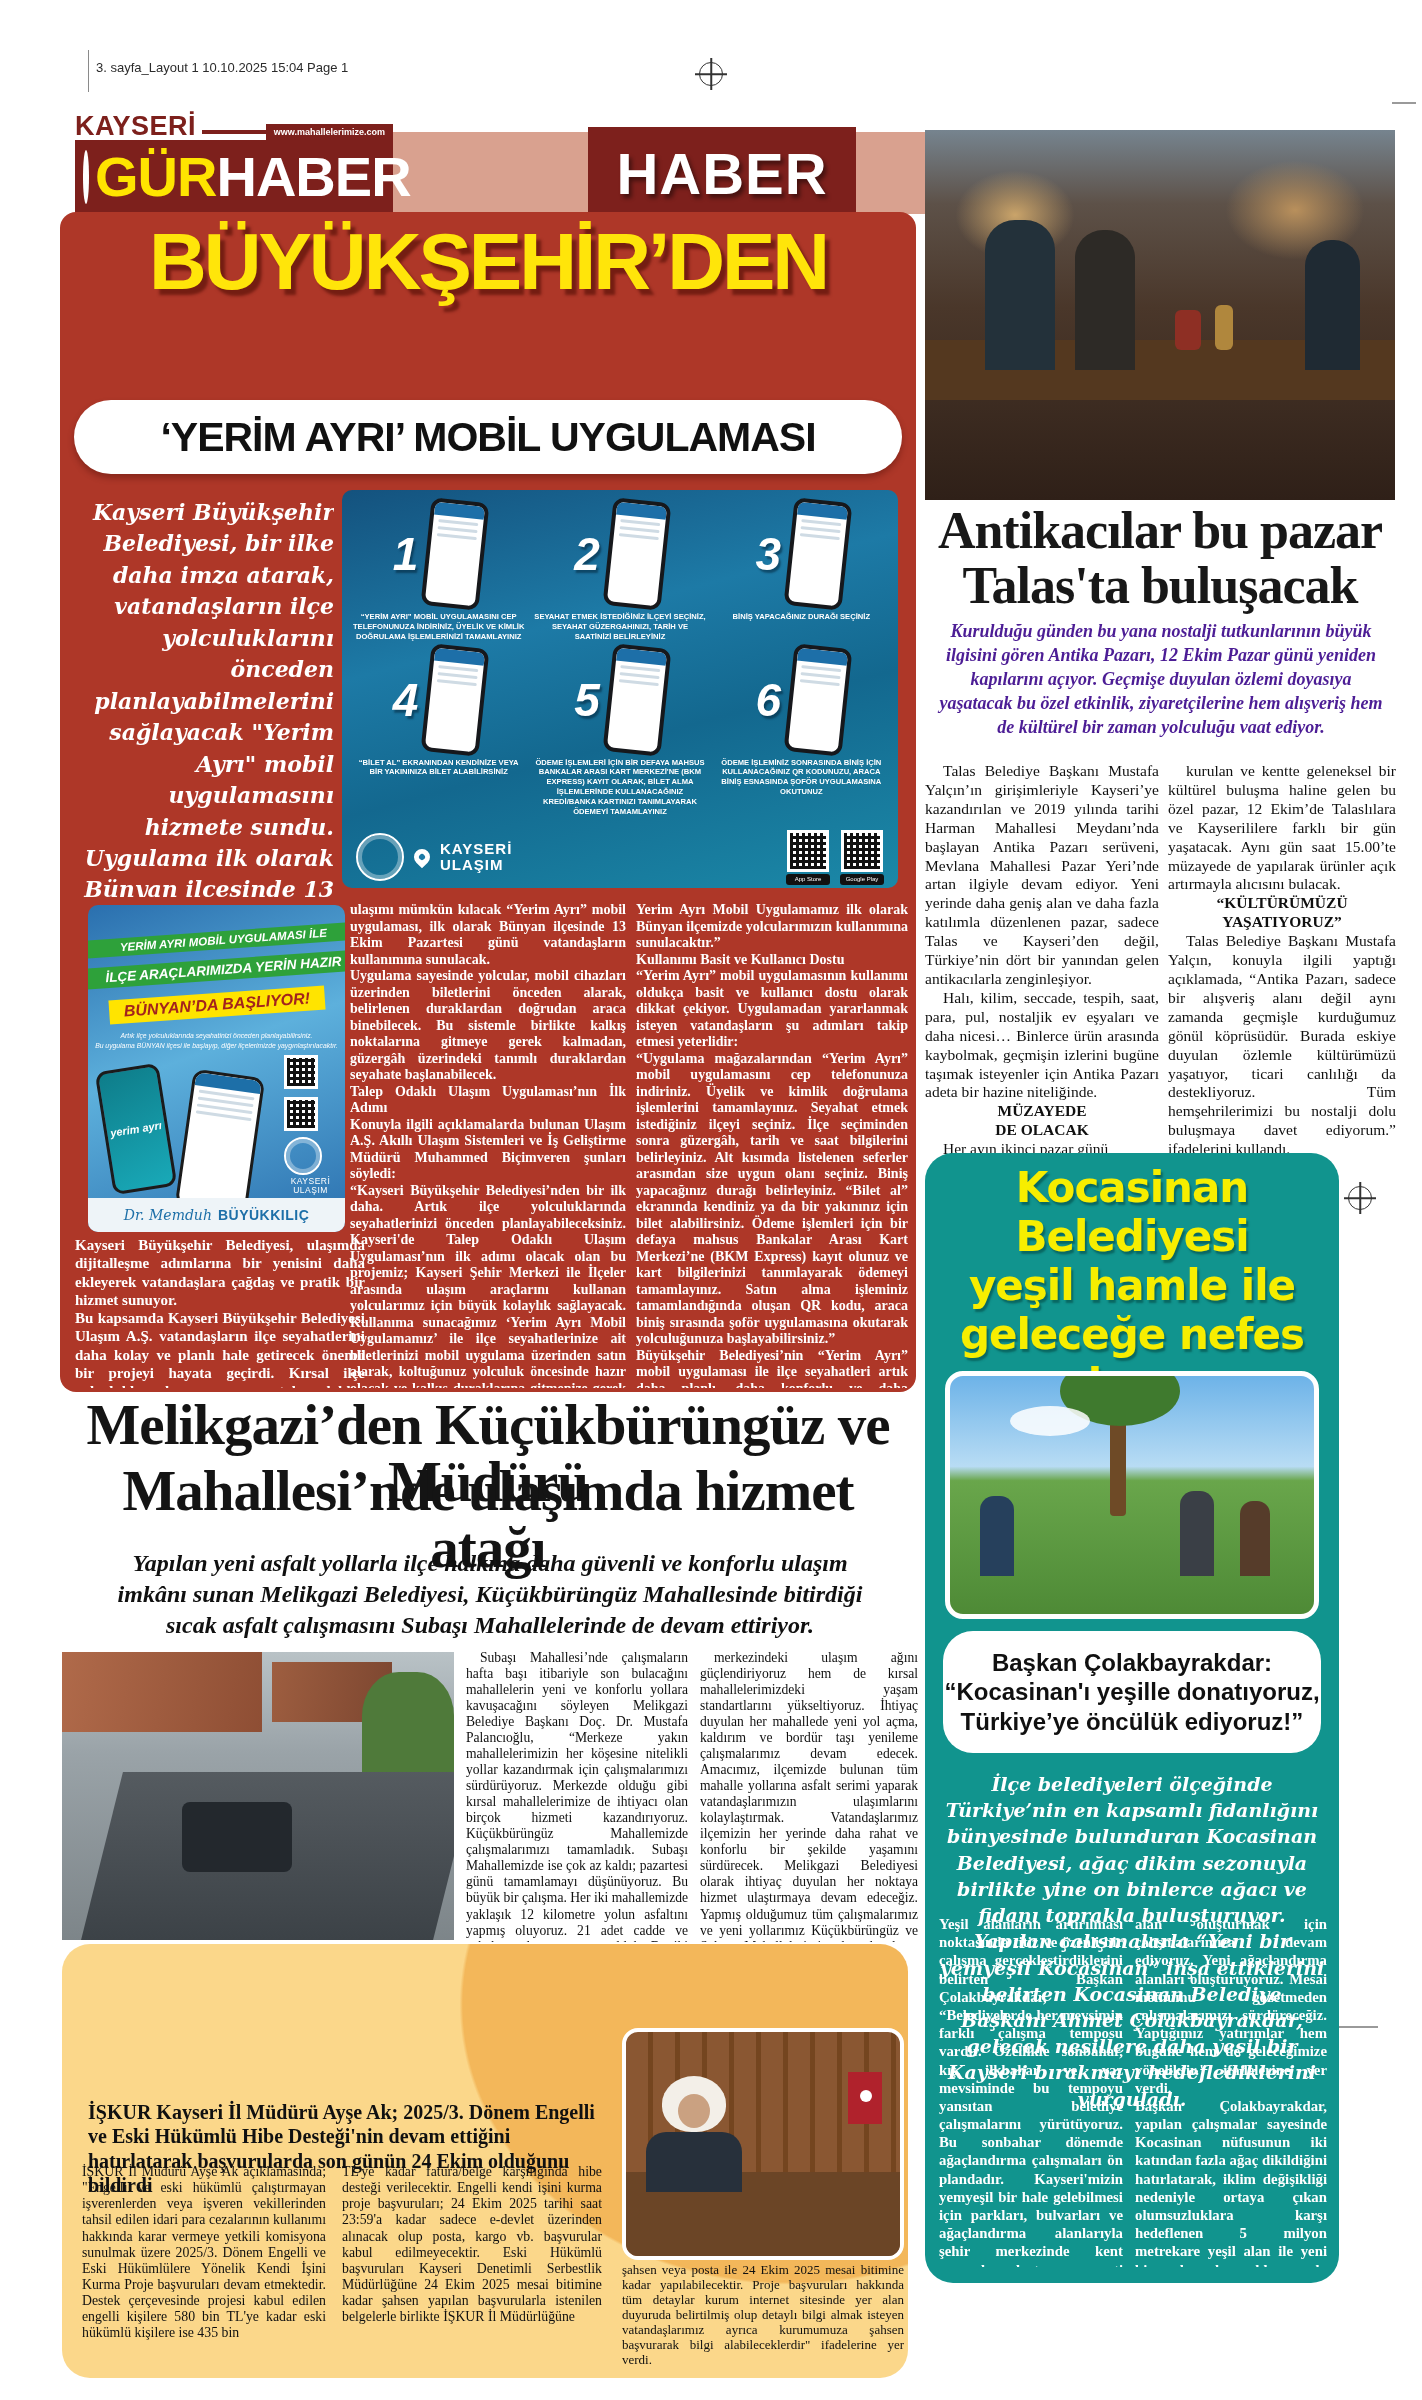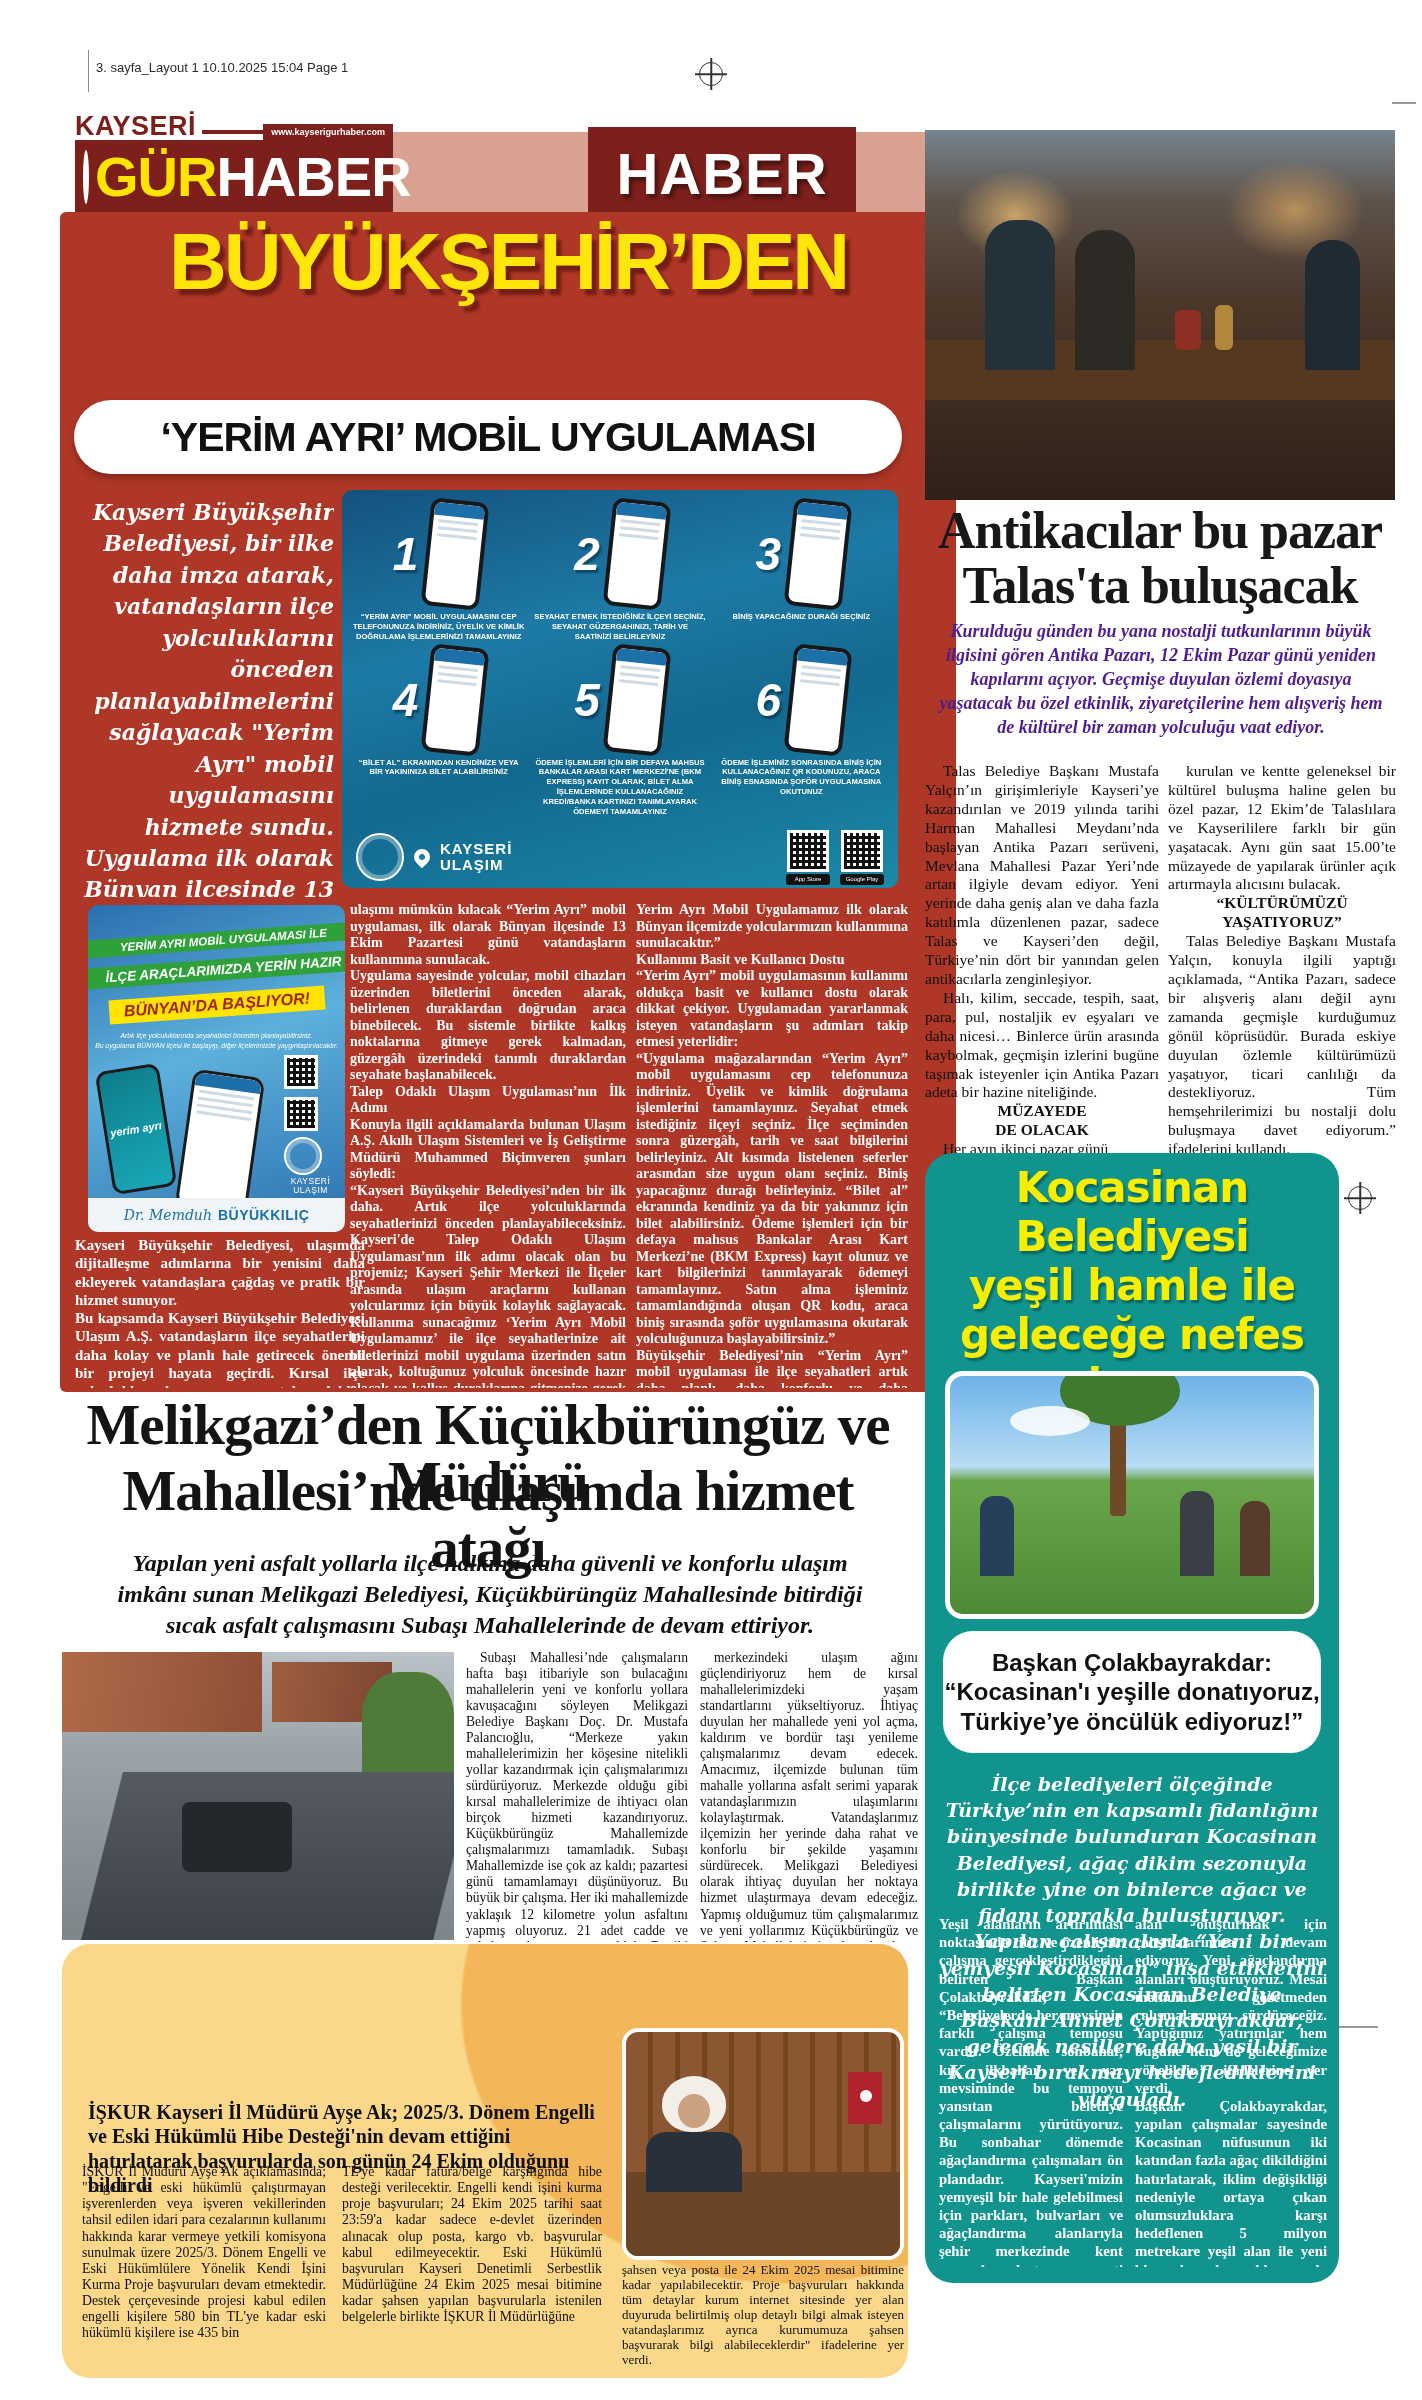--- a/index.html
+++ b/index.html
@@ -34,21 +34,21 @@
   .salmon-band{left:390px;top:132px;width:960px;height:82px;background:#d9a18f;}
   .section-box{left:588px;top:127px;width:268px;height:92px;background:#7d201c;display:flex;align-items:center;justify-content:center;}
   .section-box span{font-family:"Liberation Sans",sans-serif;font-weight:bold;font-size:58px;color:#fff;letter-spacing:1px;
       text-shadow:3px 4px 4px rgba(0,0,0,.45);}
   .date-box{left:994px;top:147px;width:278px;height:68px;background:#fff;display:flex;flex-direction:column;
       align-items:center;justify-content:center;font-family:"Liberation Sans",sans-serif;font-weight:bold;
       font-size:24px;color:#141414;line-height:1.15;letter-spacing:.5px;box-shadow:2px 3px 4px rgba(0,0,0,.25);}
   .pageno-box{left:1272px;top:139px;width:62px;height:84px;background:#9c7d22;display:flex;align-items:center;justify-content:center;}
   .pageno-box span{font-family:"Liberation Sans",sans-serif;font-weight:bold;font-size:56px;color:#fff;text-shadow:2px 3px 3px rgba(0,0,0,.35);}
   
-  .red-panel{left:60px;top:212px;width:856px;height:1180px;background:#ae3728;border-radius:6px;color:#fff;padding-left:40px;}
+  .red-panel{left:60px;top:212px;width:856px;height:1180px;background:#ae3728;border-radius:16px;color:#fff;}
   .lead-hl{left:0;width:100%;text-align:center;font-family:"Liberation Sans",sans-serif;font-weight:bold;
       font-size:80px;letter-spacing:-3px;color:#ffe50a;line-height:1;text-shadow:5px 6px 3px rgba(70,10,0,.55);}
   .subbar{left:14px;top:188px;width:828px;height:74px;background:#fff;border-radius:38px;display:flex;align-items:center;justify-content:center;box-shadow:0 4px 6px rgba(60,10,0,.35);}
   .subbar span{font-family:"Liberation Sans",sans-serif;font-weight:bold;font-size:41px;letter-spacing:-1px;color:#111;}
   .lead-intro{left:18px;top:285px;width:256px;height:400px;text-align:right;font-weight:bold;font-style:italic;
       font-family:"DejaVu Serif","Liberation Serif",serif;font-size:22px;line-height:1.43;overflow:hidden;}
   .lead-col{font-size:14px;line-height:1.18;font-weight:bold;overflow:hidden;}
   .col-left-bottom{left:15px;top:1024px;width:290px;height:152px;font-size:15px;line-height:1.22;}
   .col-mid{left:290px;top:690px;width:276px;height:486px;}
   .col-right{left:576px;top:690px;width:272px;height:486px;}
@@ -151,21 +151,21 @@
   <div class="abs regmark rm-right"></div>
   <div class="abs dash" style="left:1392px;top:102px;width:24px;height:2px;"></div>
   <div class="abs dash" style="left:1322px;top:2026px;width:56px;height:2px;"></div>
   <div class="abs dash" style="left:1258px;top:2178px;width:2px;height:56px;"></div>
 
   <div class="abs salmon-band"></div>
   <div class="abs logo-block">
     <div class="logo-top">
       <span class="logo-city">KAYSERİ</span>
       <span class="logo-rule"></span>
-      <span class="logo-url">www.kayserigurhaber.com</span>
+      <span class="logo-url">www.mahallelerimize.com</span>
     </div>
     <div class="logo-main">
       <span class="logo-glyph"></span>
       <span class="logo-name"><span class="gur">GÜR</span><span class="haber">HABER</span></span>
     </div>
   </div>
   <div class="abs section-box">
     <span>HABER</span>
   </div>
   <div class="abs date-box">

